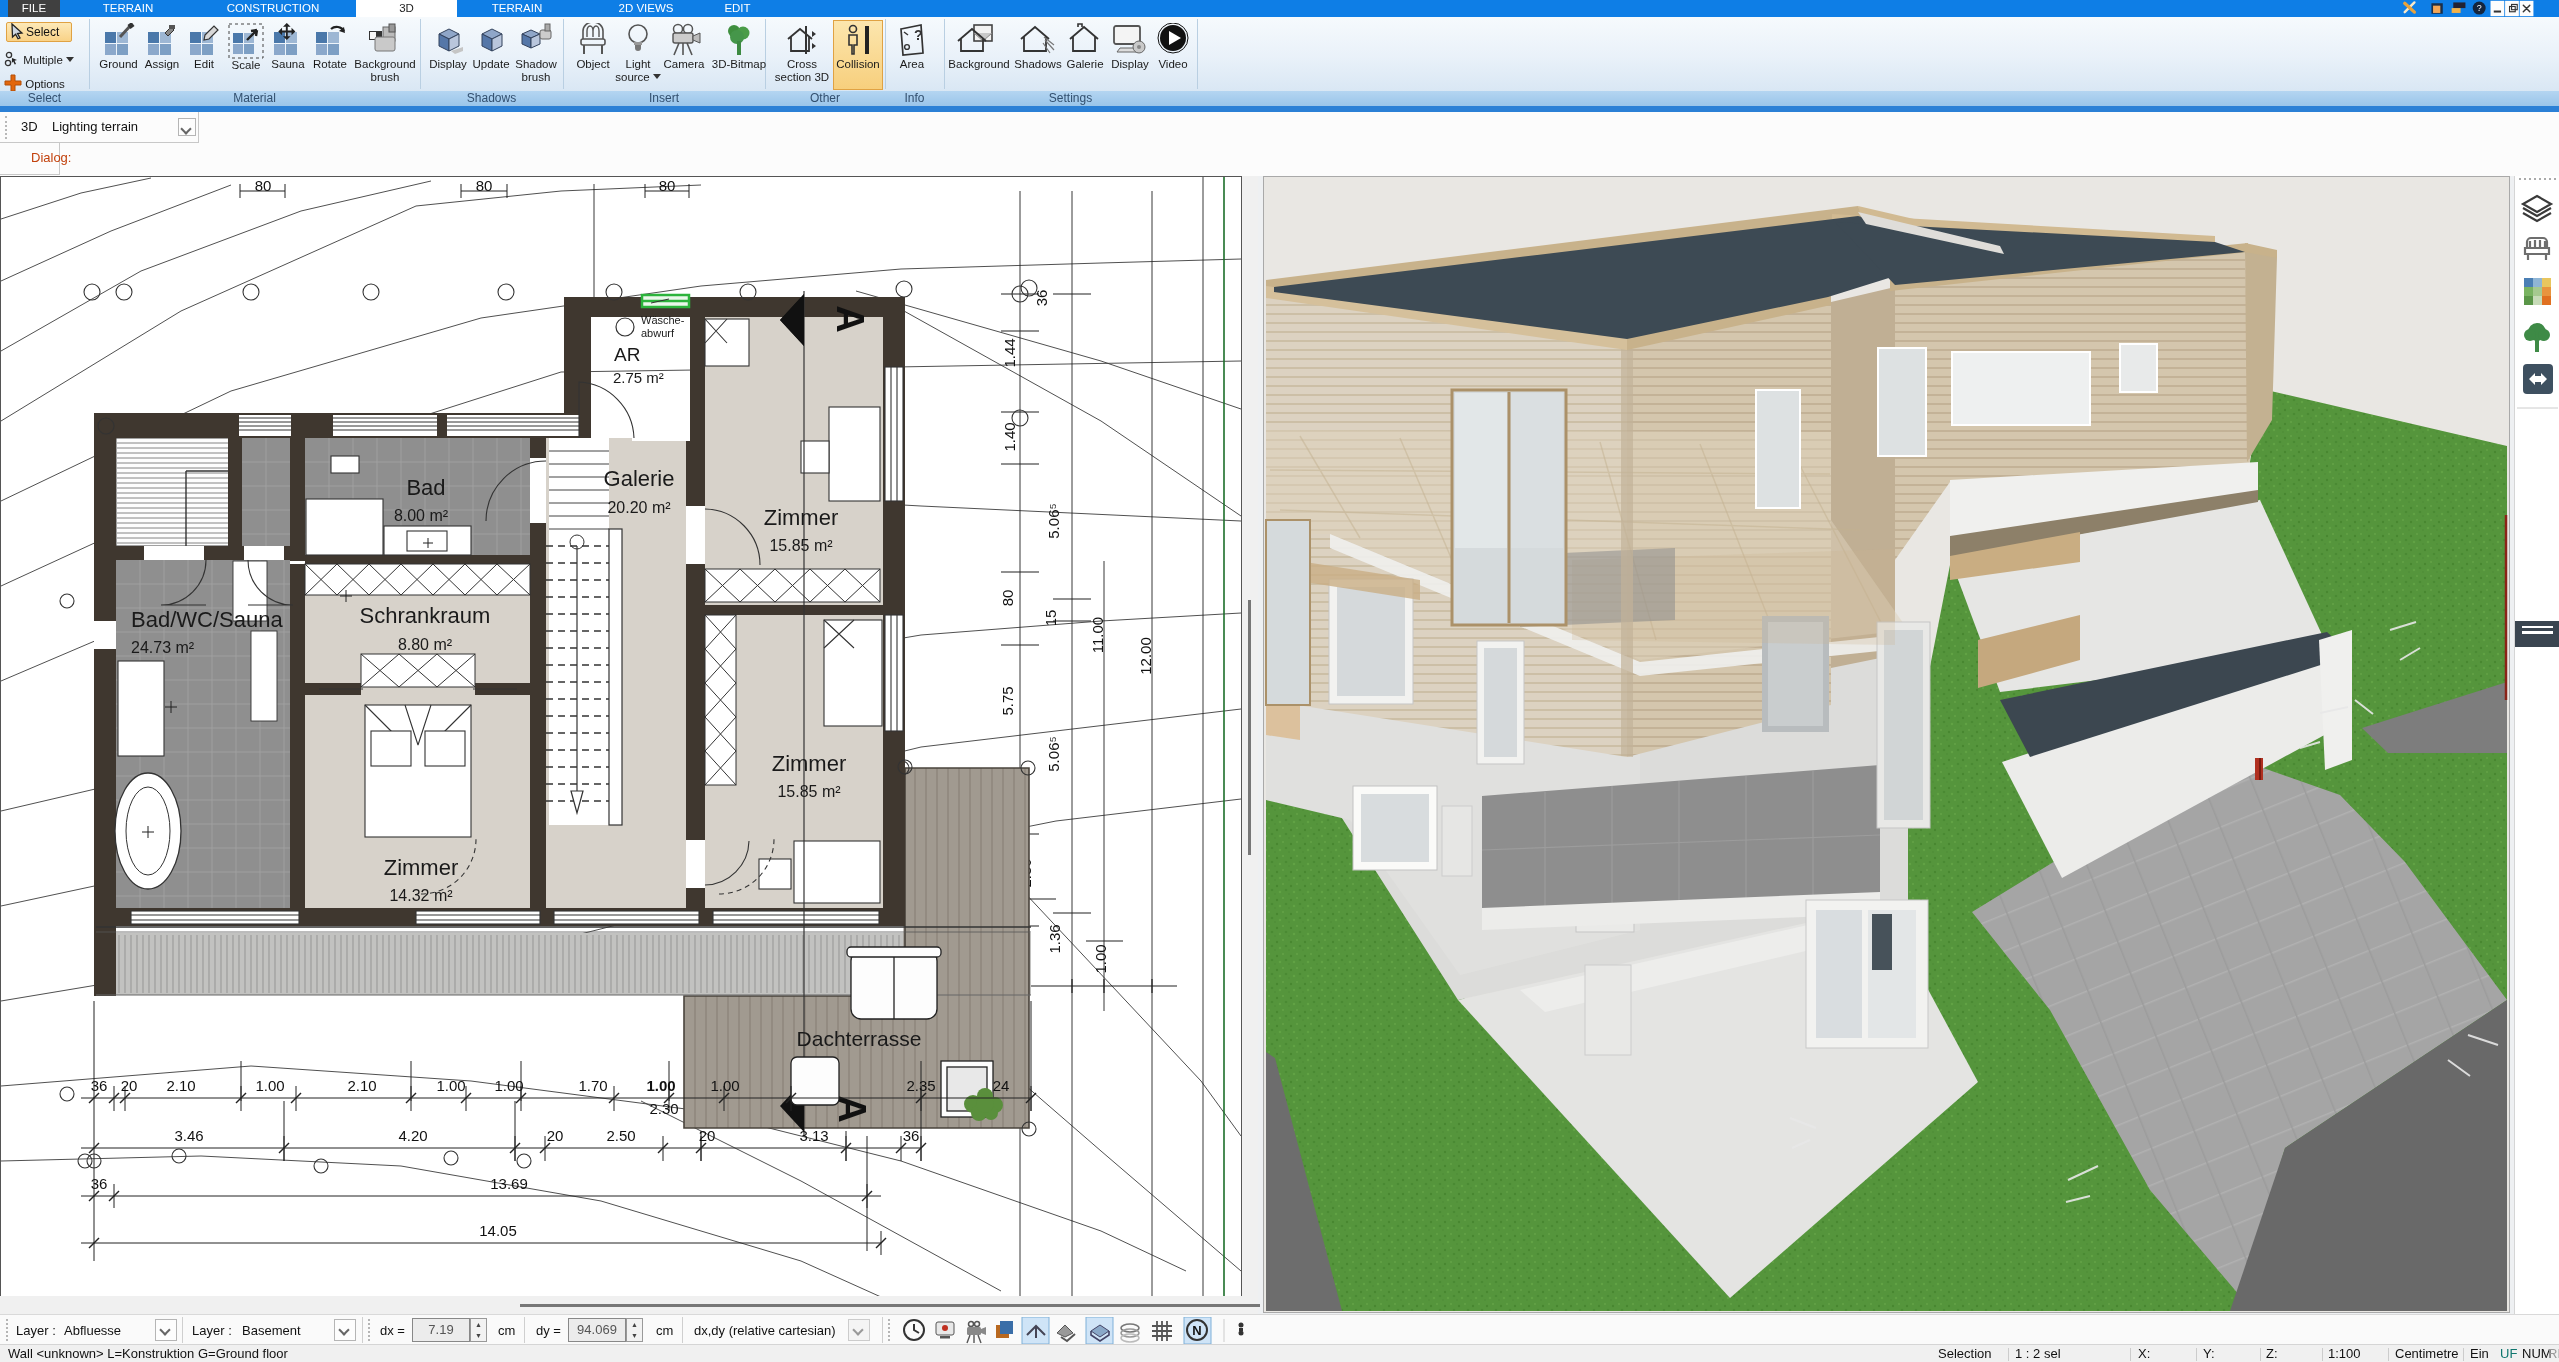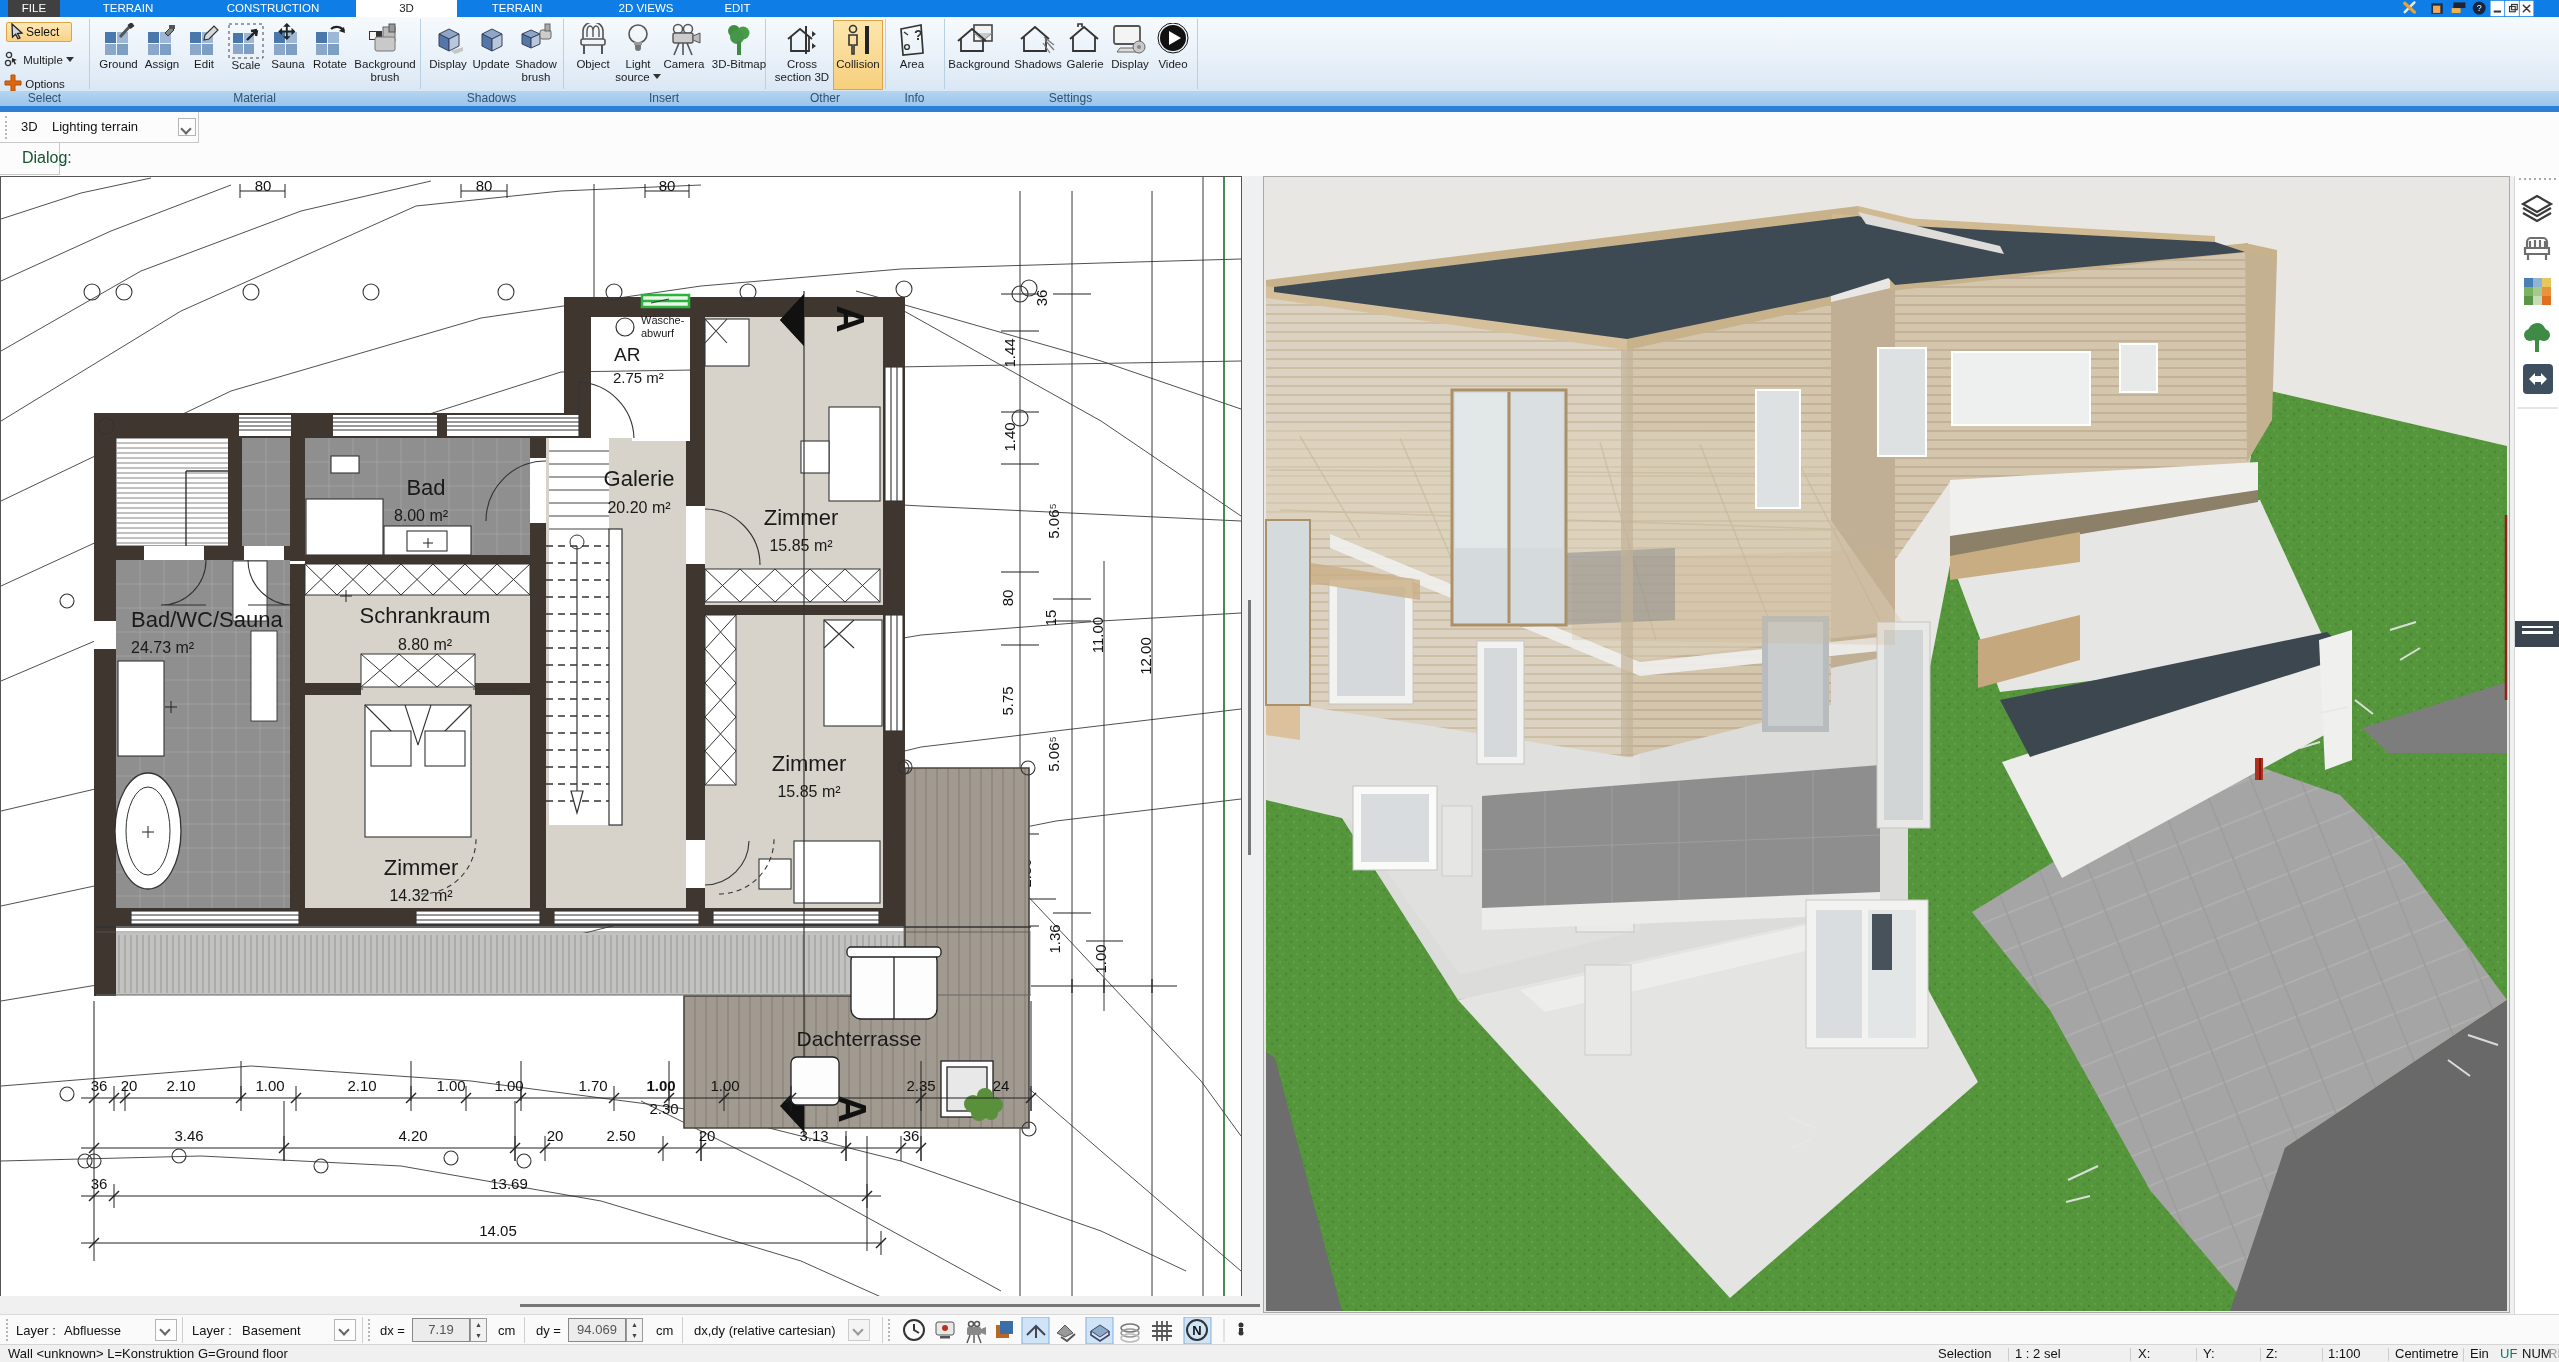--- a/index.html
+++ b/index.html
@@ -14,21 +14,21 @@
 #grouplabels{position:absolute;left:0;top:91px;width:2559px;height:15px;background:linear-gradient(#b4d5f1,#9ac5ea)}
 #grouplabels div{position:absolute;top:0;height:15px;line-height:15px;font-size:12px;color:#324f6e;text-align:center}
 #ribbonline{position:absolute;left:0;top:106px;width:2559px;height:6px;background:#2b80d6}
 .icw{position:absolute;font-size:11.5px;line-height:13px;color:#1a1a1a;text-align:center}
 
 #tb2{position:absolute;left:0;top:112px;width:2559px;height:31px;background:#fcfcfc}
 #tb2box{position:absolute;left:0;top:0;width:199px;height:31px;background:#fcfcfc;border-right:1px solid #c8c8c8;border-bottom:1px solid #c8c8c8}
 #tb2 .lbl{position:absolute;font-size:13px;color:#111}
 
 #dialogrow{position:absolute;left:0;top:143px;width:2559px;height:33px;background:#fcfcfc}
-#dialogbox{position:absolute;left:0px;top:0px;width:60px;height:32px;background:#fcfcfc;border-right:1px solid #c8c8c8;border-bottom:1px solid #c8c8c8;font-size:16px;color:#14532d;line-height:30px;padding-left:22px}
+#dialogbox{position:absolute;left:0px;top:0px;width:60px;height:32px;background:#fcfcfc;border-right:1px solid #c8c8c8;border-bottom:1px solid #c8c8c8;font-size:13px;color:#c2410c;line-height:30px;padding-left:31px}
 
 #main{position:absolute;left:0;top:176px;width:2559px;height:1138px;background:#eef0f2}
 #planwrap{position:absolute;left:0;top:0;width:1242px;height:1120px;background:#fff;border:1px solid #555;border-width:1px 2px 1px 1px}
 #vscroll{position:absolute;left:1242px;top:0;width:16px;height:1120px;background:#f0f0f0}
 #vthumb{position:absolute;left:6px;top:424px;width:3px;height:255px;background:#777}
 #hscroll{position:absolute;left:0;top:1120px;width:1258px;height:18px;background:#f0f0f0}
 #hthumb{position:absolute;left:520px;top:8px;width:740px;height:3px;background:#777}
 #panel3d{position:absolute;left:1263px;top:0;width:1247px;height:1137px;background:#fff;border:1px solid #a9a9a9}
 #sidebar{position:absolute;left:2514px;top:0;width:45px;height:1138px;background:#fff;border-left:1px solid #d5d5d5}
 

